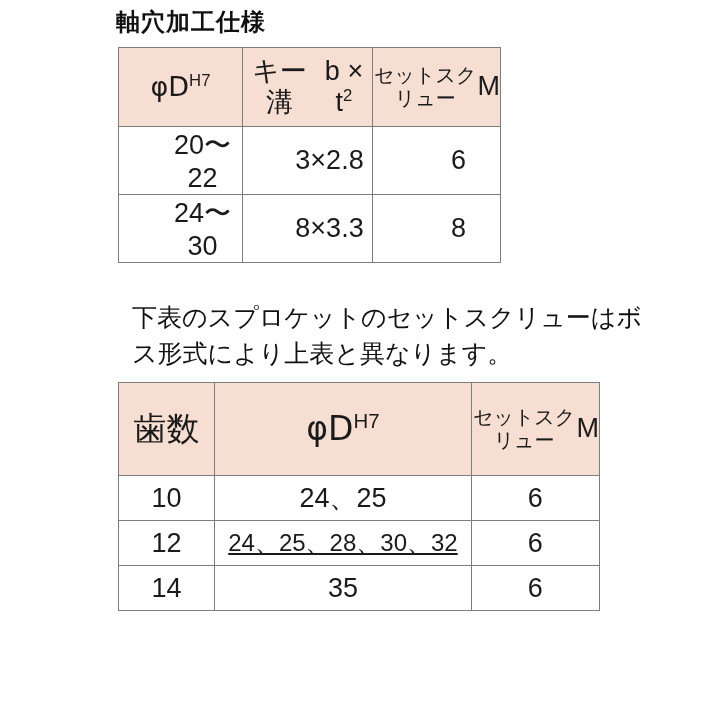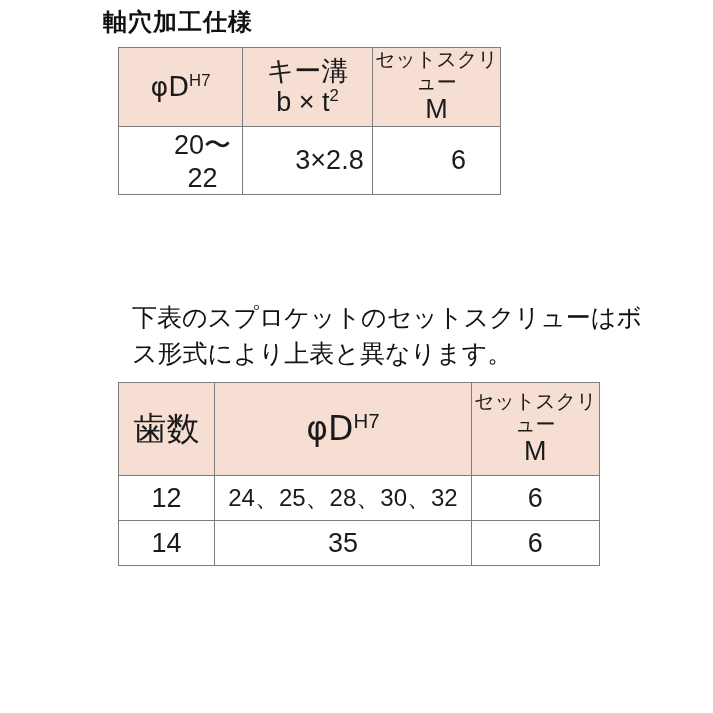--- a/index.html
+++ b/index.html
@@ -12,21 +12,21 @@
     height: 713px;
     font-family: "Liberation Sans", sans-serif;
     color: #1a1a1a;
     position: relative;
     overflow: hidden;
   }
 
   
   #title {
     position: absolute;
-    left: 103px;
+    left: 116px;
     top: 6px;
     font-size: 24px;
     font-weight: bold;
     letter-spacing: 1px;
     color: #111111;
     white-space: nowrap;
   }
 
   
   table {
@@ -67,21 +67,21 @@
   #table1 .hdr-cell.small {
     font-size: 20px;
   }
   #table1 td.body-cell {
     height: 46px;
     font-size: 27px;
     padding-left: 44px;
   }
   .two-line {
     display: flex;
-    flex-direction: column;
+    flex-direction: row;
     justify-content: space-between;
     align-items: center;
     line-height: 1.15;
   }
   .phi {
     font-family: "DejaVu Sans", sans-serif;
   }
 
   
   #note {
@@ -110,20 +110,21 @@
   }
   #table2 .hdr-cell.small {
     font-size: 20px;
   }
   #table2 td.body-cell {
     height: 44px;
     font-size: 27px;
   }
   #table2 td.body-cell.narrow {
     font-size: 24px;
+    text-decoration: underline;
   }
 </style>
 </head>
 <body>
 
 <div id="title">軸穴加工仕様</div>
 
 <div id="table1-wrap">
   <table id="table1">
     <colgroup>
@@ -147,20 +148,25 @@
             <span>セットスクリュー</span>
             <span style="font-size:27px">M</span>
           </div>
         </th>
       </tr>
       <tr>
         <td class="body-cell">20〜22</td>
         <td class="body-cell">3×2.8</td>
         <td class="body-cell">6</td>
       </tr>
+      <tr>
+        <td class="body-cell">24〜30</td>
+        <td class="body-cell">8×3.3</td>
+        <td class="body-cell">8</td>
+      </tr>
     </tbody>
   </table>
 </div>
 
 <div id="note">下表のスプロケットのセットスクリューはボス形式により上表と異なります。</div>
 
 <div id="table2-wrap">
   <table id="table2">
     <colgroup>
       <col style="width:96px">
@@ -175,20 +181,25 @@
         </th>
         <th class="hdr hdr-cell small">
           <div class="two-line">
             <span>セットスクリュー</span>
             <span style="font-size:27px">M</span>
           </div>
         </th>
       </tr>
 
       <tr>
+        <td class="body-cell">10</td>
+        <td class="body-cell">24、25</td>
+        <td class="body-cell">6</td>
+      </tr>
+      <tr>
         <td class="body-cell">12</td>
         <td class="body-cell narrow">24、25、28、30、32</td>
         <td class="body-cell">6</td>
       </tr>
       <tr>
         <td class="body-cell">14</td>
         <td class="body-cell">35</td>
         <td class="body-cell">6</td>
       </tr>
     </tbody>

